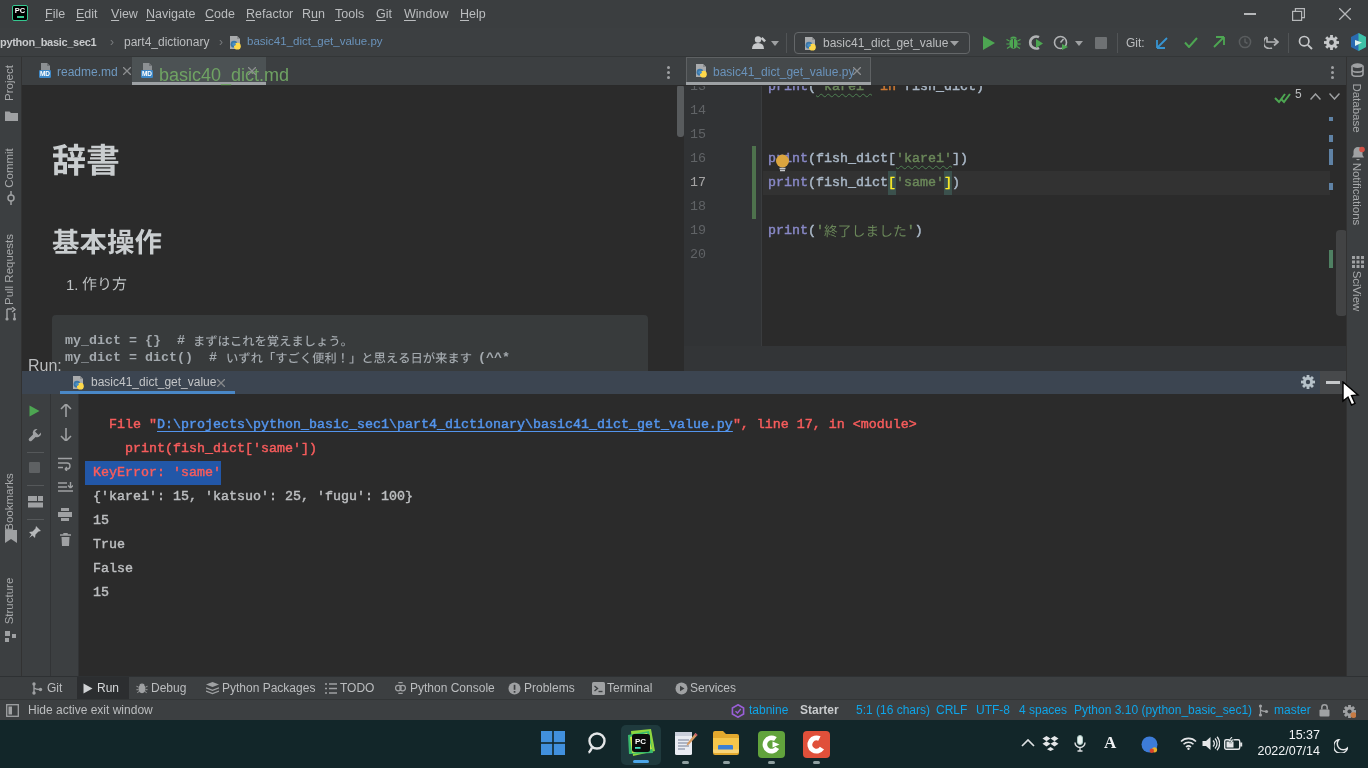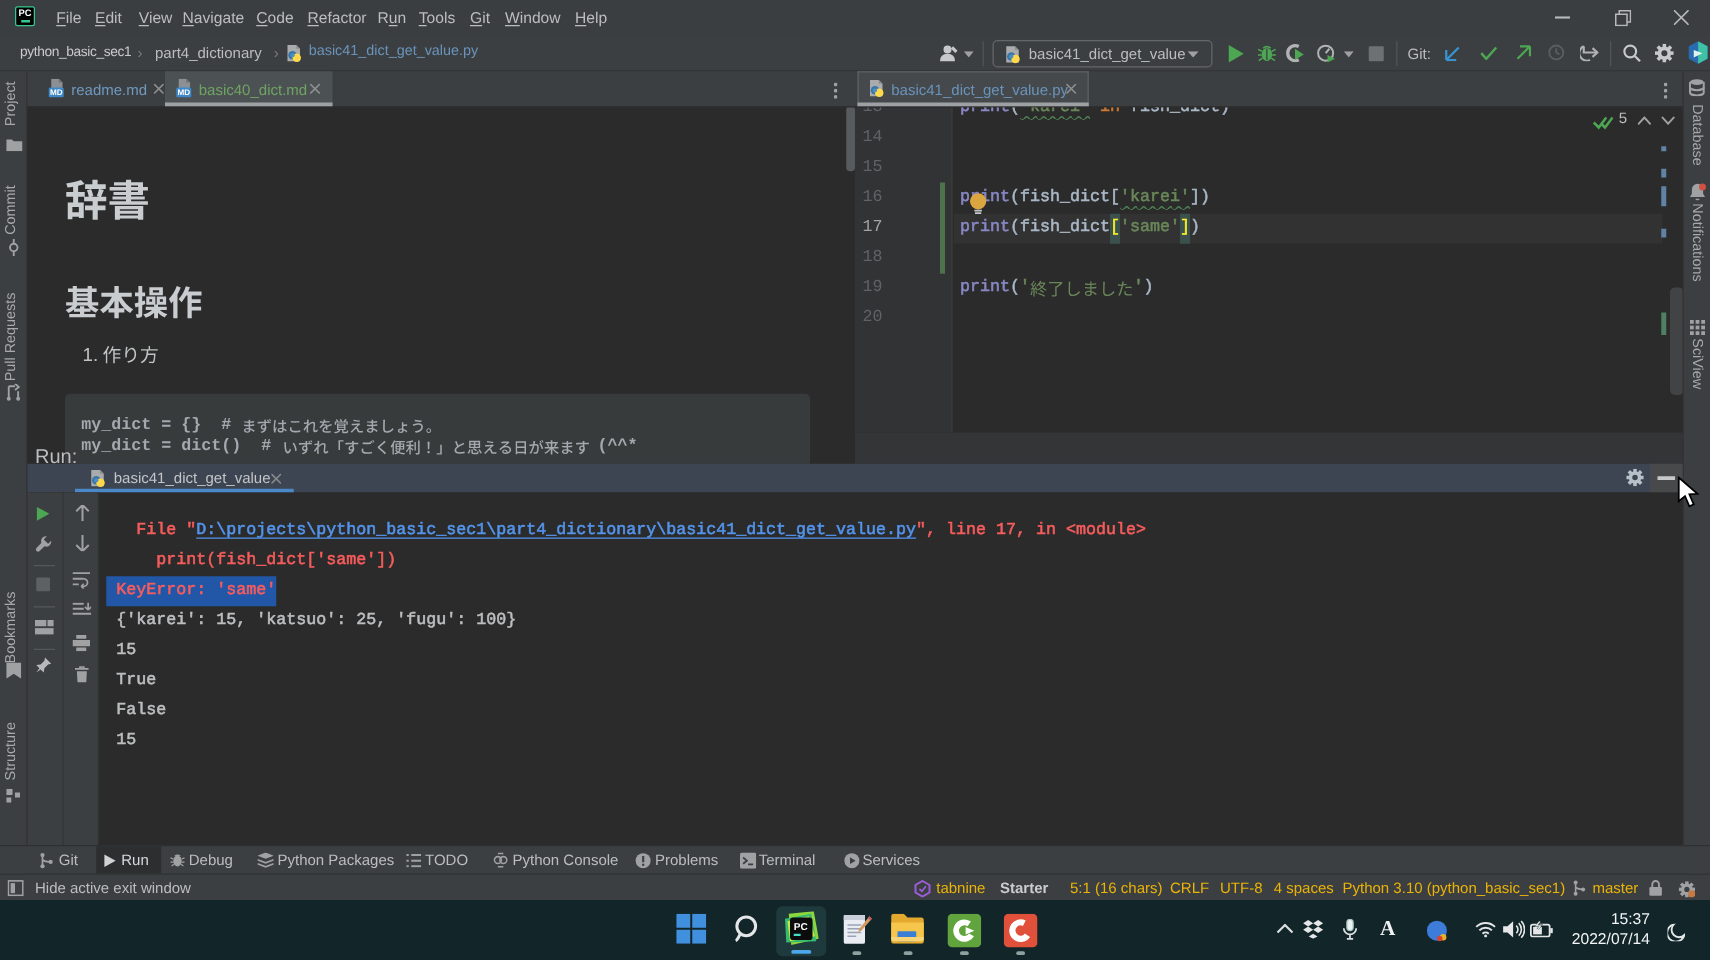--- a/index.html
+++ b/index.html
@@ -30,21 +30,21 @@
 .vrot{position:absolute;font-size:11.5px;color:#a7a9ab;white-space:nowrap;text-align:center;line-height:14px}
 
 #runheader{left:22px;top:371px;width:1324px;height:23px;background:#3c4551}
 #runbody{left:22px;top:394px;width:1324px;height:282px;background:#2b2b2b}
 #runtools{position:absolute;left:0;top:0;width:57px;height:282px;background:#3c3f41;border-right:1px solid #323436}
 .con{position:absolute;left:71px;white-space:pre;font-family:"Liberation Mono",monospace;font-size:13.33px;line-height:24px;-webkit-text-stroke:0.45px}
 
 #toolwinbar{left:0;top:676px;width:1368px;height:23px;background:#3c3f41;border-top:1px solid #2e3133}
 .twb{position:absolute;top:0;height:22px;font-size:12px;color:#bbbdbf;line-height:22px}
 #statusbar{left:0;top:699px;width:1368px;height:21px;background:#3c3f41;border-top:1px solid #323536}
-.sb{position:absolute;top:3px;font-size:12px;color:#eab308}
+.sb{position:absolute;top:3px;font-size:12px;color:#0ea5e9}
 #taskbar{left:0;top:720px;width:1368px;height:48px;background:#122629}
 .ticon{position:absolute;top:731px}
 svg{display:block}
 </style></head><body>
 <div id="app">
 <div class="abs" id="titlebar">
       <div class="abs" style="left:12px;top:5px;width:16px;height:16px;background:#000;border:1.5px solid #35c790;border-radius:2px;color:#fff;font-size:7.5px;font-weight:bold;text-align:center;line-height:10px">PC<div style="width:7px;height:1.5px;background:#35c790;margin:0 auto"></div></div>
       <div class="menu" style="left:45px"><u>F</u>ile</div>
       <div class="menu" style="left:76px"><u>E</u>dit</div>
       <div class="menu" style="left:111px"><u>V</u>iew</div>
@@ -61,21 +61,21 @@
       </svg>
       <svg class="abs" style="left:1292px;top:8px" width="13" height="13" fill="none" stroke="#b6b8ba" stroke-width="1.2">
         <rect x="0.6" y="3.4" width="9" height="9"></rect>
         <path d="M3.4 3.4 V0.6 H12.4 V9.6 H9.6"></path>
       </svg>
       <svg class="abs" style="left:1339px;top:8px" width="12" height="12" stroke="#b6b8ba" stroke-width="1.3">
         <path d="M0 0 L12 12 M12 0 L0 12"></path>
       </svg>
     </div>
     <div class="abs" id="navbar">
-      <div class="crumb" style="left:16px;font-weight:normal;color:#c8cacc;font-size:11px;letter-spacing:-0.3px;top:8px">python_basic_sec1</div>
+      <div class="crumb" style="left:0;font-weight:bold;color:#c8cacc;font-size:11px;letter-spacing:-0.3px;top:8px">python_basic_sec1</div>
       <div class="crumb" style="left:110px;color:#787b7d">›</div>
       <div class="crumb" style="left:124px">part4_dictionary</div>
       <div class="crumb" style="left:219px;color:#787b7d">›</div>
     </div>
     <svg class="abs" style="left:228px;top:35px" width="15" height="15" viewBox="0 0 15 15">
       <path d="M2 1 h7 l3 3 v10 h-10 z" fill="#a9abad"></path>
       <path d="M9 1 l3 3 h-3 z" fill="#8c8e90"></path>
       <circle cx="6" cy="9.2" r="3.4" fill="#3a76a8"></circle>
       <circle cx="9.4" cy="11.2" r="3.4" fill="#ffd94a"></circle>
       <circle cx="6" cy="9.2" r="1.7" fill="#4b8fc4"></circle>
@@ -228,21 +228,21 @@
       <path d="M0 0 L8 8 M8 0 L0 8"></path>
     </svg>
     <div class="abs" style="left:132px;top:57px;width:134px;height:28px;background:#4c5254"></div>
     <div class="abs" style="left:132px;top:82px;width:134px;height:3px;background:#9da1a4"></div>
     <svg class="abs" style="left:140px;top:63px" width="15" height="15" viewBox="0 0 15 15">
       <path d="M3 0 h6 l3 3 v5 h-9 z" fill="#8c9093"></path>
       <path d="M9 0 l3 3 h-3 z" fill="#6e7275"></path>
       <rect x="1" y="7" width="12" height="8" rx="1.2" fill="#3d88c7"></rect>
       <text x="7" y="13.4" font-size="6.5" font-weight="bold" fill="#fff" text-anchor="middle" font-family="Liberation Sans">MD</text>
     </svg>
-    <div class="abs" style="left:159px;top:65px;font-size:12px;color:#6fa363">basic40_dict.md</div>
+    <div class="abs" style="left:159px;top:65px;font-size:18px;color:#6fa363">basic40_dict.md</div>
     <svg class="abs" style="left:248px;top:67px" width="8" height="8" stroke="#8c8e90" stroke-width="1.3">
       <path d="M0 0 L8 8 M8 0 L0 8"></path>
     </svg>
     <svg class="abs" style="left:667px;top:66px" width="3" height="13">
       <g fill="#9fa1a3">
         <circle cx="1.5" cy="1.5" r="1.5"></circle>
         <circle cx="1.5" cy="6.5" r="1.5"></circle>
         <circle cx="1.5" cy="11.5" r="1.5"></circle>
       </g>
     </svg>

